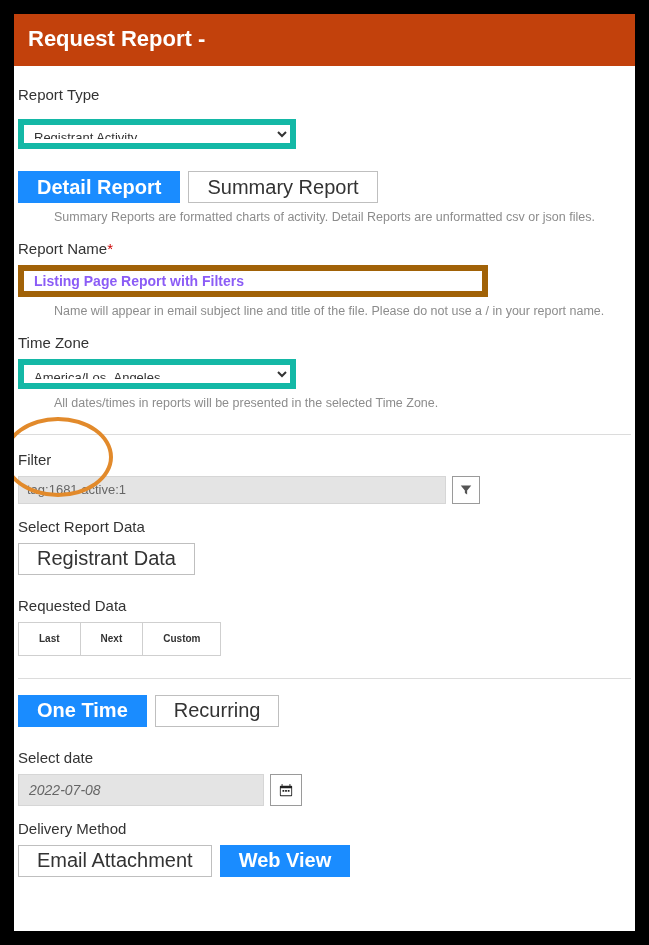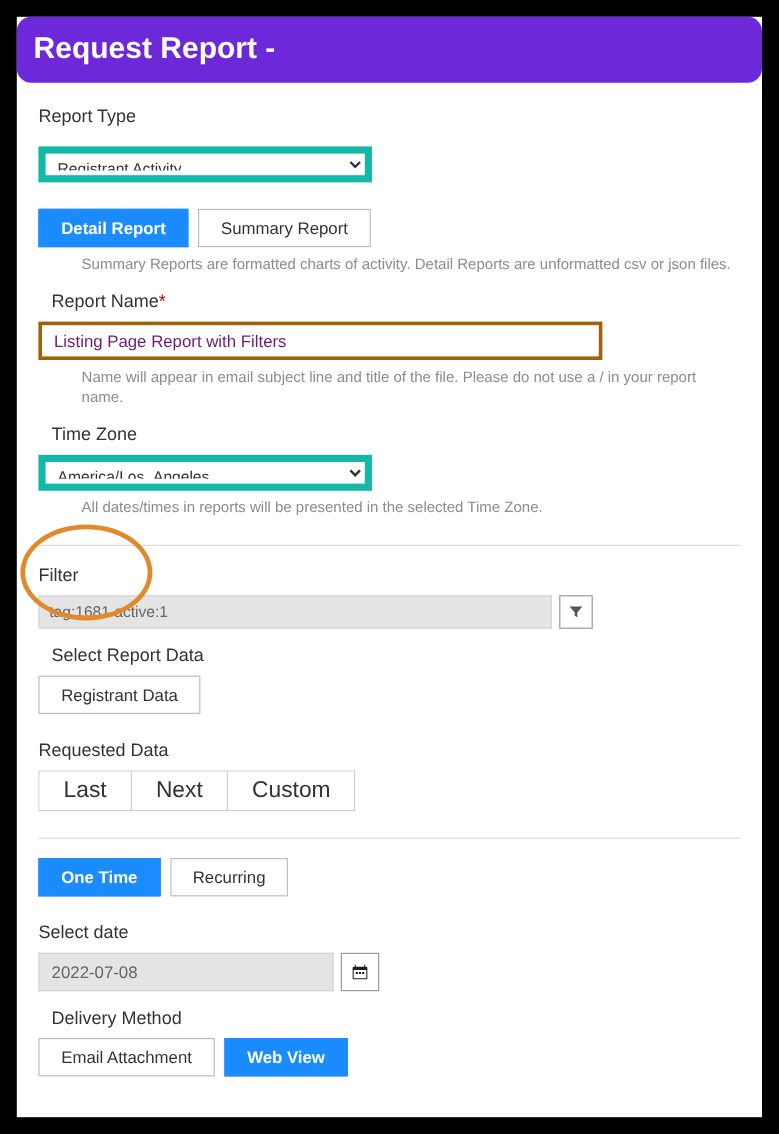--- a/index.html
+++ b/index.html
@@ -19,29 +19,28 @@
     position: relative;
   }
   .panel {
     background: #fff;
     width: 100%;
     height: 100%;
     display: flex;
     flex-direction: column;
   }
   .header {
-    background: #6d28d9;
+    background: #c2410c;
     color: #fff;
     padding: 12px 14px 14px;
-    font-size: 25px;
+    font-size: 22px;
     font-weight: 700;
-    border-radius: 12px;
   }
   .content {
-    padding: 16px 18px 0;
+    padding: 16px 4px 0;
     flex: 1;
     overflow: hidden;
   }
   .section-label {
     font-size: 15px;
     color: #333;
     margin-bottom: 8px;
     margin-top: 4px;
   }
   .req { color: #c00; }
@@ -64,40 +63,41 @@
   .btn-row { display: flex; gap: 8px; }
   .btn {
     display: inline-flex;
     align-items: center;
     justify-content: center;
     height: 32px;
     padding: 0 18px;
     border: 1px solid #bfbfbf;
     background: #fff;
     color: #333;
-    font-size: 14px;
+    font-size: 20px;
     cursor: pointer;
     user-select: none;
   }
   .btn.active {
     background: #1a8cff;
     color: #fff;
     border-color: #1a8cff;
     font-weight: 600;
   }
   .gap-lg { margin-top: 22px; }
-  .gap-md { margin-top: 14px; margin-left: 11px; }
+  .gap-md { margin-top: 14px; }
   .gap-sm { margin-top: 8px; }
   input.textfield {
     width: 470px;
     height: 32px;
-    border: 3px solid #a16207;
+    border: 6px solid #a16207;
     padding: 4px 10px;
     font-size: 14px;
-    color: #701a75;
+    color: #8b5cf6;
+    font-weight: bold;
   }
   hr.divider {
     border: none;
     border-top: 1px solid #dcdcdc;
     margin: 22px 0 16px;
   }
   .filter-wrap { position: relative; }
   .filter-row { display: flex; align-items: flex-start; gap: 6px; }
   .filter-box {
     flex: 0 0 428px;
@@ -136,35 +136,37 @@
   }
   .seg {
     height: 32px;
     display: flex;
     align-items: center;
     justify-content: center;
     padding: 0 20px;
     border-right: 1px solid #cfcfcf;
     background: #fff;
     color: #333;
-    font-size: 19px;
-    cursor: pointer;
+    font-size: 10px;
+    cursor: pointer;
+    font-weight: bold;
   }
   .seg:last-child { border-right: none; }
   .date-row { display: flex; gap: 6px; align-items: stretch; }
   .date-input {
     width: 246px;
     height: 32px;
     background: #e4e4e4;
     border: 1px solid #d6d6d6;
     padding: 4px 10px;
     font-size: 14px;
     color: #666;
     display: flex;
     align-items: center;
+    font-style: italic;
   }
   .date-btn {
     width: 32px;
     height: 32px;
     border: 1px solid #9a9a9a;
     background: #fff;
     display: flex;
     align-items: center;
     justify-content: center;
     cursor: pointer;

